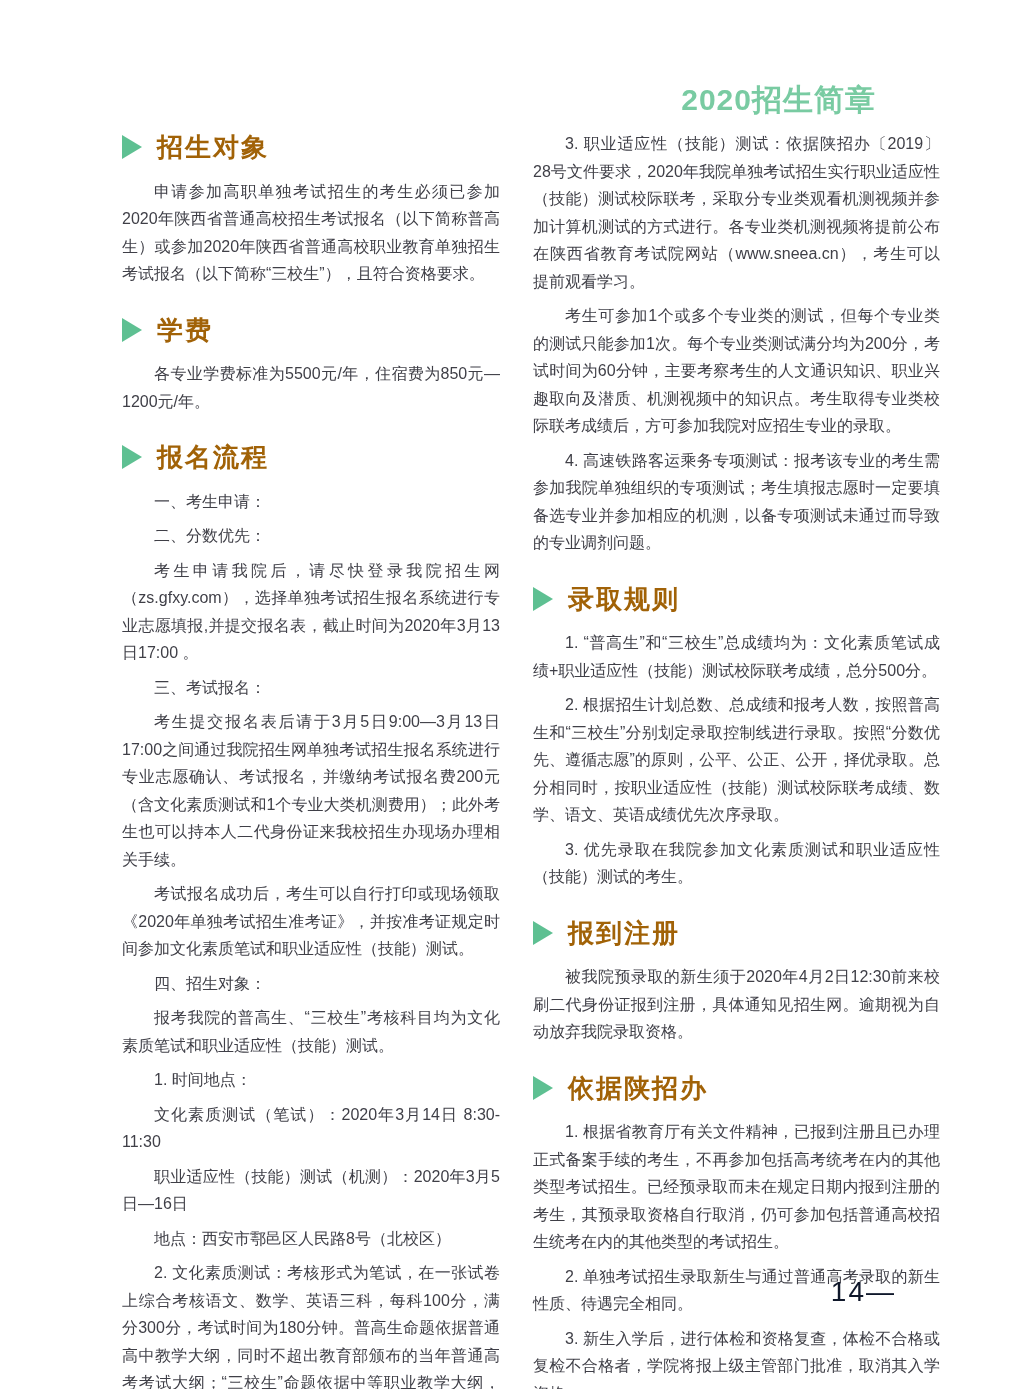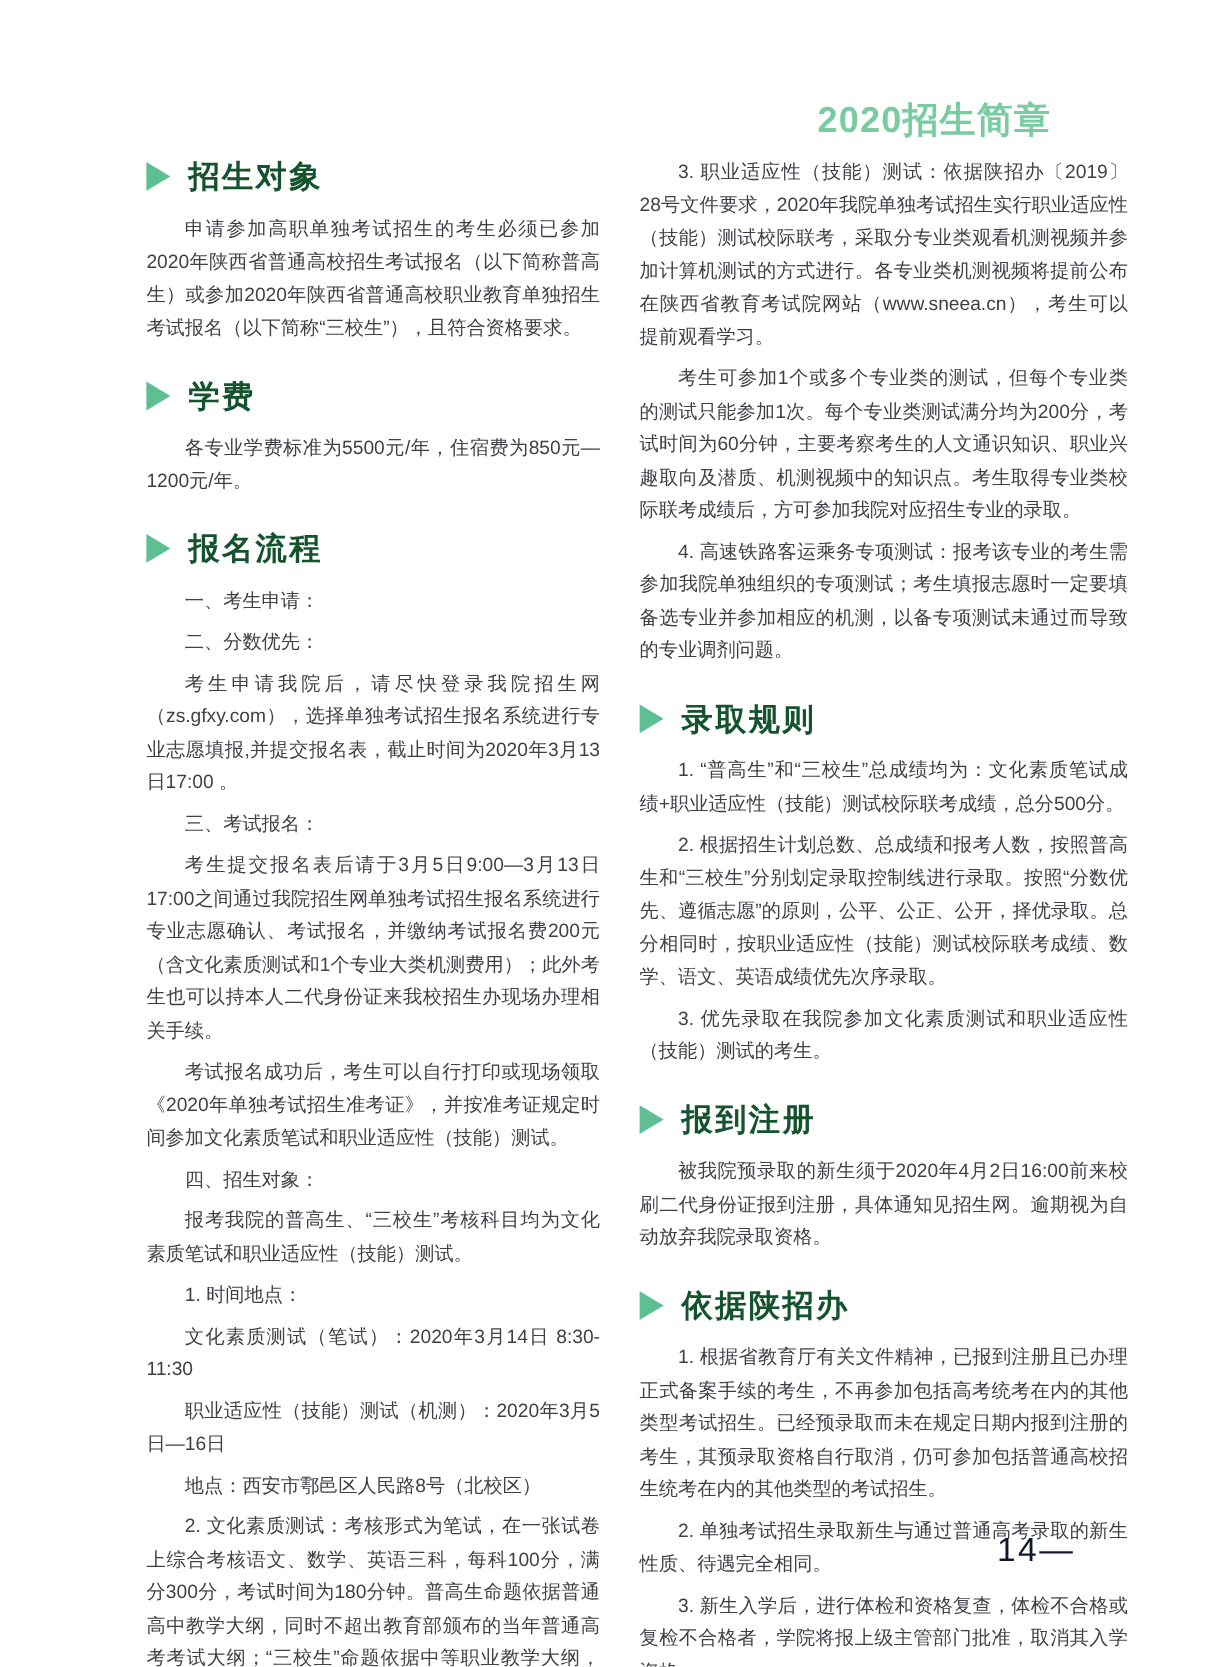--- a/index.html
+++ b/index.html
@@ -44,21 +44,21 @@
   .section-header.first { margin-top: 3px; }
   .tri {
     width: 0; height: 0;
     border-top: 12px solid transparent;
     border-bottom: 12px solid transparent;
     border-left: 20px solid #5ec092;
   }
   .section-title {
     font-size: 26px;
     font-weight: 700;
-    color: #14532d;
+    color: #a16207;
     letter-spacing: 2px;
     line-height: 1.1;
   }
   .para {
     margin: 0 0 7px 0;
     font-size: 16px;
     line-height: 27.5px;
     text-indent: 2em;
     text-align: justify;
     color: #3f3f47;
@@ -125,21 +125,21 @@
         <span class="section-title">录取规则</span>
       </div>
       <p class="para">1. “普高生”和“三校生”总成绩均为：文化素质笔试成绩+职业适应性（技能）测试校际联考成绩，总分500分。</p>
       <p class="para">2. 根据招生计划总数、总成绩和报考人数，按照普高生和“三校生”分别划定录取控制线进行录取。按照“分数优先、遵循志愿”的原则，公平、公正、公开，择优录取。总分相同时，按职业适应性（技能）测试校际联考成绩、数学、语文、英语成绩优先次序录取。</p>
       <p class="para">3. 优先录取在我院参加文化素质测试和职业适应性（技能）测试的考生。</p>
 
       <div class="section-header">
         <span class="tri"></span>
         <span class="section-title">报到注册</span>
       </div>
-      <p class="para">被我院预录取的新生须于2020年4月2日16:00前来校刷二代身份证报到注册，具体通知见招生网。逾期视为自动放弃我院录取资格。</p>
+      <p class="para">被我院预录取的新生须于2020年4月2日12:30前来校刷二代身份证报到注册，具体通知见招生网。逾期视为自动放弃我院录取资格。</p>
 
       <div class="section-header">
         <span class="tri"></span>
         <span class="section-title">依据陕招办</span>
       </div>
       <p class="para">1. 根据省教育厅有关文件精神，已报到注册且已办理正式备案手续的考生，不再参加包括高考统考在内的其他类型考试招生。已经预录取而未在规定日期内报到注册的考生，其预录取资格自行取消，仍可参加包括普通高校招生统考在内的其他类型的考试招生。</p>
       <p class="para">2. 单独考试招生录取新生与通过普通高考录取的新生性质、待遇完全相同。</p>
       <p class="para">3. 新生入学后，进行体检和资格复查，体检不合格或复检不合格者，学院将报上级主管部门批准，取消其入学资格。</p>
 
     </div>

